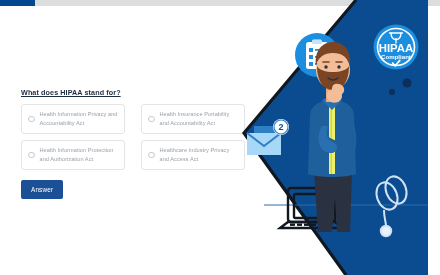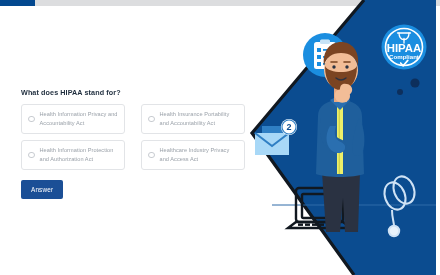--- a/index.html
+++ b/index.html
@@ -35,20 +35,21 @@
     position: absolute;
     left: 21px; top: 88px;
     width: 224px;
   }
   .question {
     font-size: 7.2px;
     font-weight: bold;
     color: #1d2c3c;
     letter-spacing: .1px;
     margin-bottom: 7px;
+    text-decoration: underline;
   }
   .options {
     display: grid;
     grid-template-columns: 104px 104px;
     column-gap: 16px;
     row-gap: 6px;
   }
   .option {
     display: flex;
     align-items: center;
@@ -82,21 +83,21 @@
     padding: 6px 10px 6px 10px;
     border: none;
     border-radius: 2px;
     cursor: pointer;
     font-family: "Liberation Sans", sans-serif;
   }
 
   
   .art {
     position: absolute;
-    right: 4px; top: 0;
+    right: 12px; top: 0;
     width: 190px; height: 275px;
   }
   .art svg { display: block; }
 </style>
 </head>
 <body>
 
 <div id="root">
 
   <div class="progress-track" style="background: rgb(220, 221, 223);">

